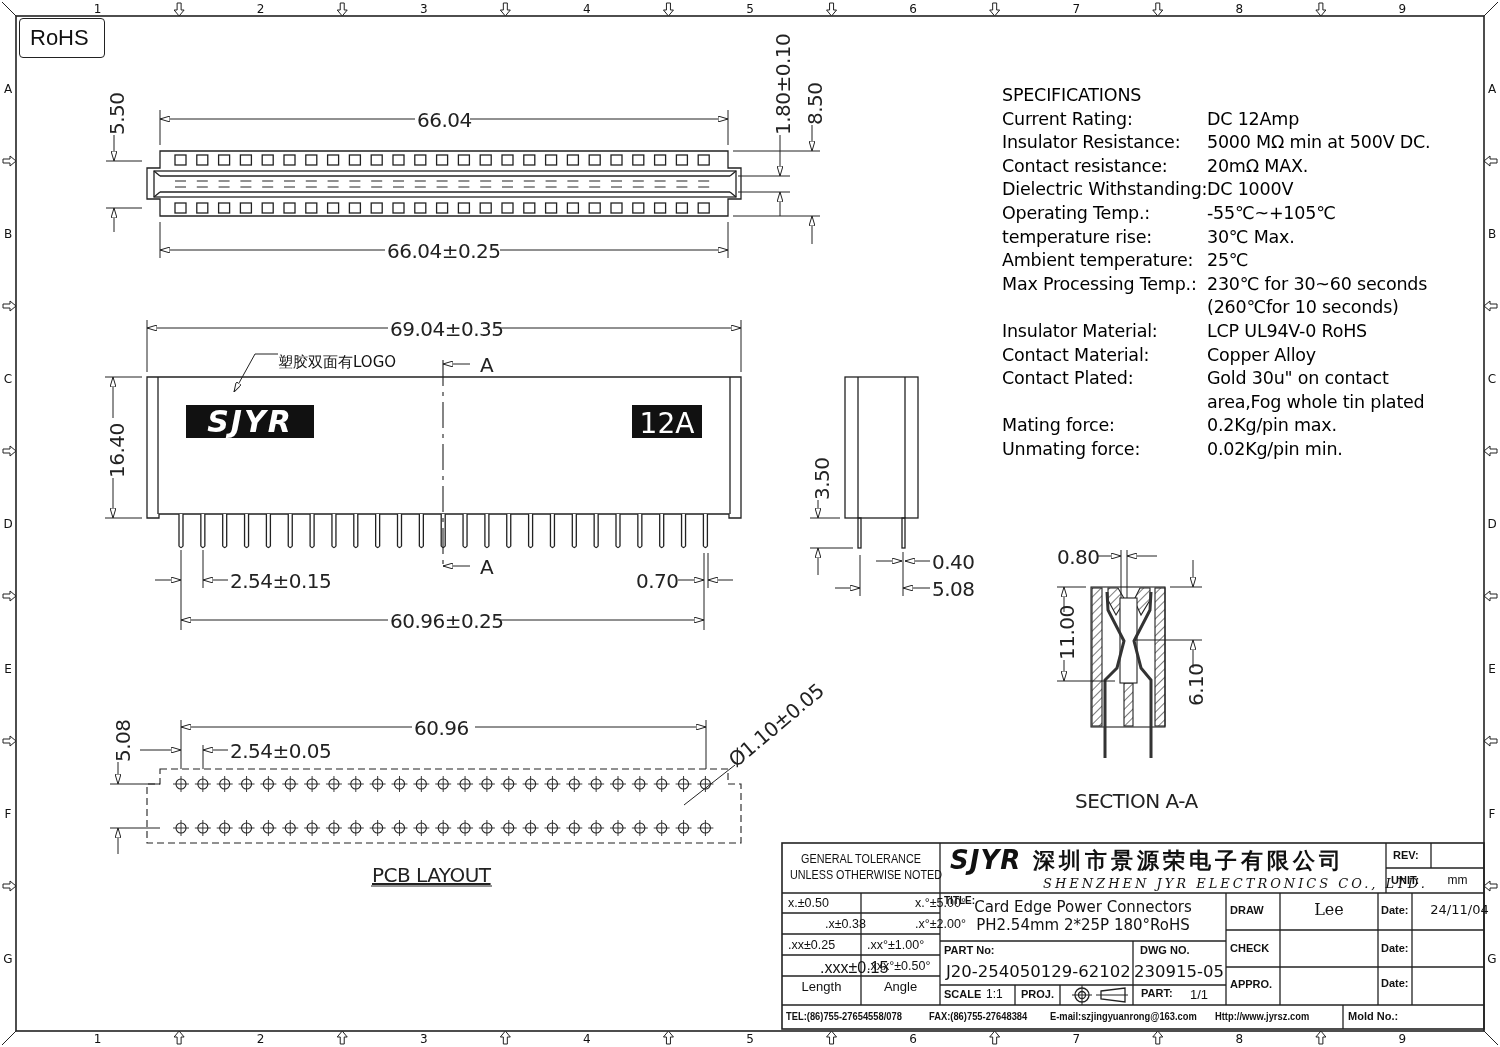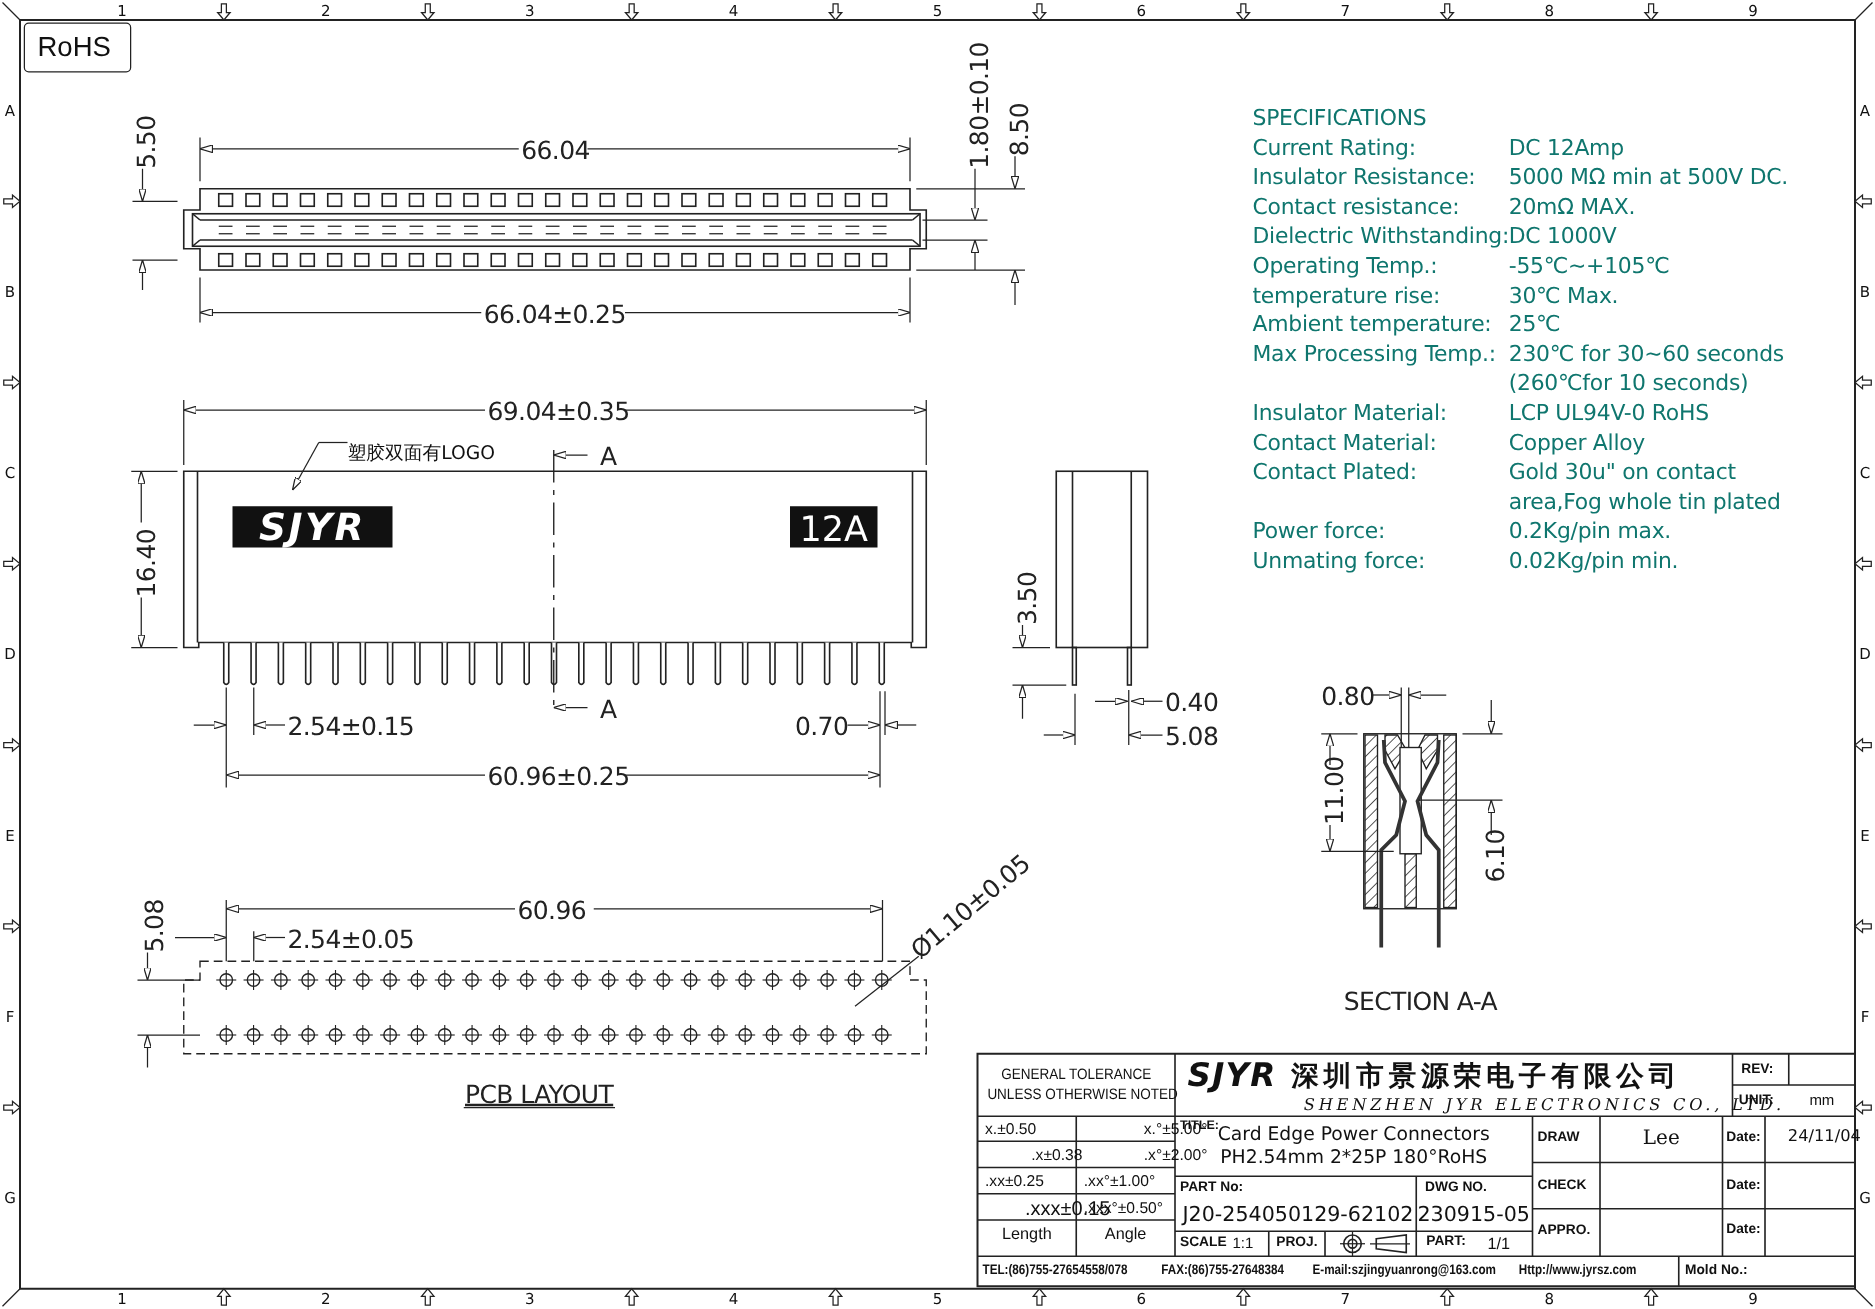--- a/index.html
+++ b/index.html
@@ -2,21 +2,21 @@
 <html><head>
 <meta charset="utf-8">
 <style>
   html, body { margin: 0; padding: 0; background: #ffffff; }
   body { width: 1500px; height: 1047px; position: relative; overflow: hidden;
          font-family: "DejaVu Sans", sans-serif; color: #111; }
   svg { position: absolute; left: 0; top: 0; }
   .t { font-family: "DejaVu Sans", sans-serif; fill: #111; }
   .dim { font-family: "DejaVu Sans", sans-serif; font-size: 20px; fill: #222; letter-spacing: -0.5px; }
   .spec { position: absolute; left: 1002px; top: 84px; width: 470px;
-          font-family: "DejaVu Sans", sans-serif; font-size: 17.5px; line-height: 23.6px; color: #0f766e; letter-spacing: -0.2px; }
+          font-family: "DejaVu Sans", sans-serif; font-size: 17.5px; line-height: 23.6px; color: #000000; letter-spacing: -0.2px; }
   .spec .title { display: block; }
   .spec .row { display: flex; }
   .spec .lbl { width: 205px; flex: none; white-space: nowrap; }
   .spec .val { white-space: nowrap; }
   .rohs { position: absolute; left: 19px; top: 18px; width: 84px; height: 38px; border: 1.5px solid #222;
           border-radius: 4px; font-family: "Liberation Sans", sans-serif; font-size: 22px; line-height: 38px; text-indent: 10px; }
   .tb { position: absolute; font-family: "Liberation Sans", sans-serif; color: #111; white-space: nowrap; }
 </style>
 </head>
 <body>
@@ -637,21 +637,21 @@
       </div>
       <div class="row">
         <span class="lbl">Contact Plated:</span>
         <span class="val">Gold 30u" on contact</span>
       </div>
       <div class="row">
         <span class="lbl"></span>
         <span class="val">area,Fog whole tin plated</span>
       </div>
       <div class="row">
-        <span class="lbl">Power force:</span>
+        <span class="lbl">Mating force:</span>
         <span class="val"> 0.2Kg/pin max.</span>
       </div>
       <div class="row">
         <span class="lbl">Unmating force:</span>
         <span class="val">0.02Kg/pin min.</span>
       </div>
     </div>
 </div>
 
 <div class="tb" style="left:782px;top:851px;width:158px;text-align:center;font-size:12px;line-height:16px;transform:scaleX(0.9);">

